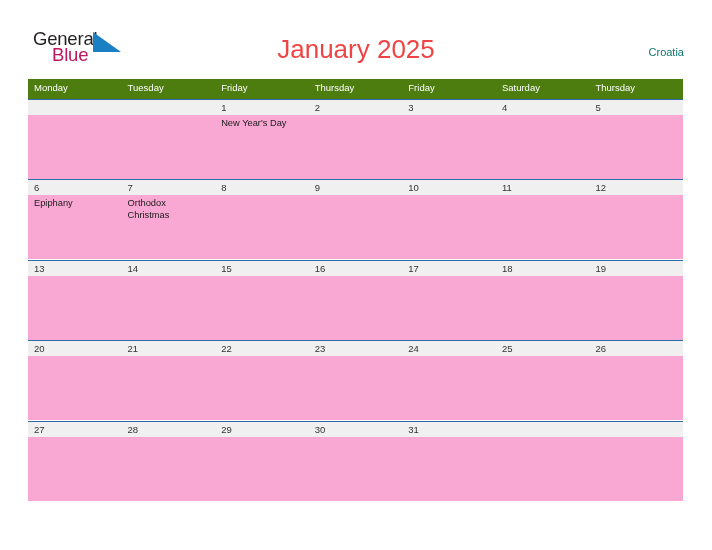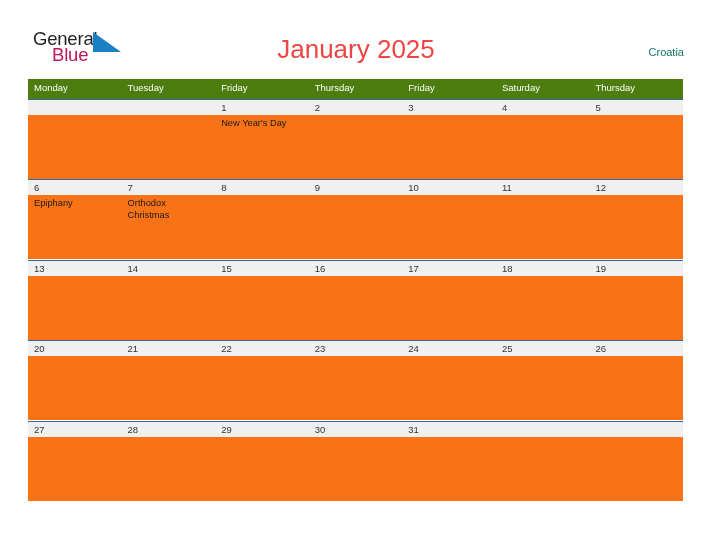--- a/index.html
+++ b/index.html
@@ -128,21 +128,21 @@
     color: #333333;
     padding-left: 6px;
     box-sizing: border-box;
     font-family: "Liberation Sans", sans-serif;
   }
 
   .event-band {
     display: flex;
     width: 655px;
     height: 64px;
-    background: #f97316;
+    background: #f9a8d4;
   }
   .event-cell {
     flex: 1 1 0;
     padding: 3px 7px 0 6px;
     box-sizing: border-box;
     font-size: 9.3px;
     line-height: 11.5px;
     color: #1a1a1a;
     font-family: "Liberation Sans", sans-serif;
     word-wrap: break-word;

